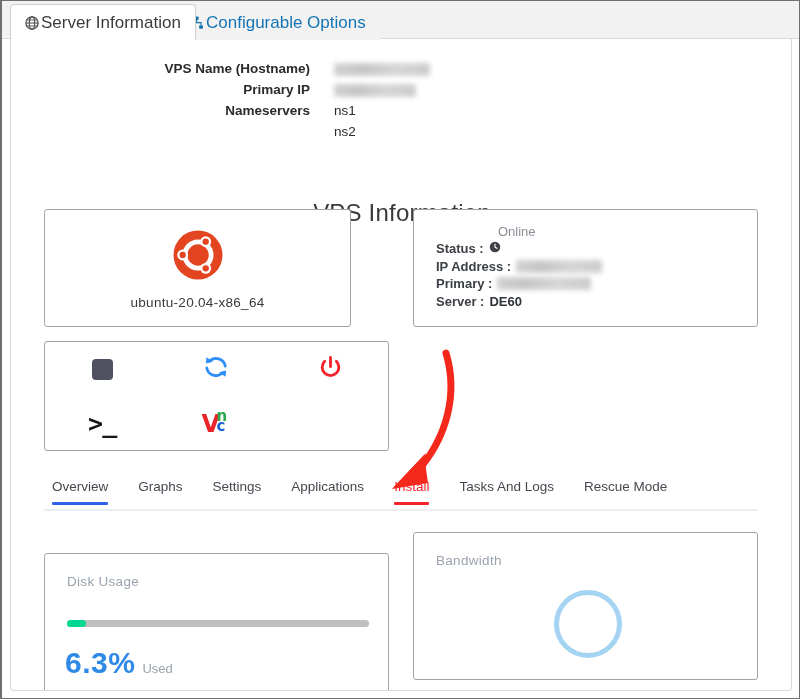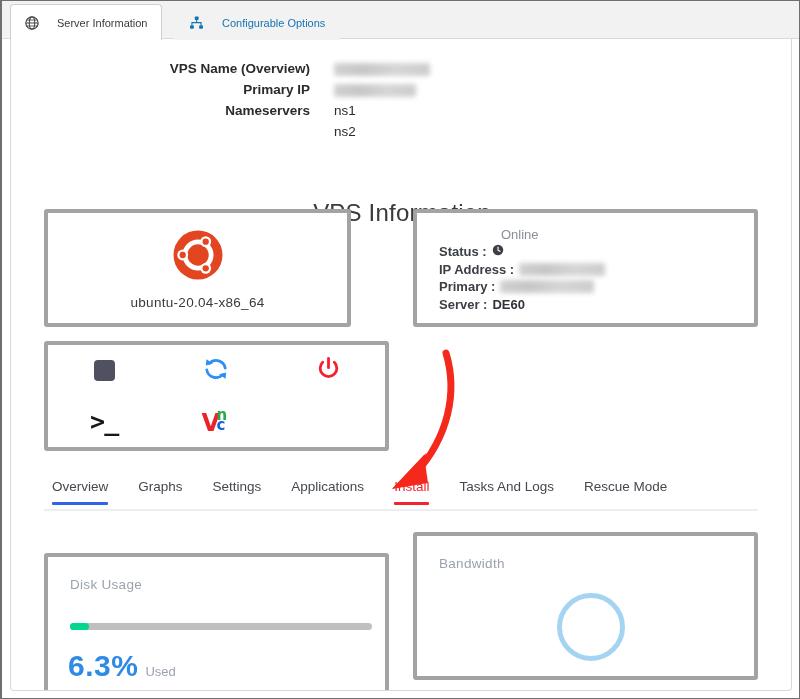--- a/index.html
+++ b/index.html
@@ -30,23 +30,23 @@
     height: 38px;
     background: #f2f2f2;
     border-bottom: 1px solid #d9d9d9;
   }
   .tab {
     position: absolute;
     top: 3px;
     height: 36px;
     display: flex;
     align-items: center;
-    gap: 18px;
+    gap: 2px;
     padding: 0 14px;
-    font-size: 11px;
+    font-size: 17px;
     border: 1px solid #d9d9d9;
     border-bottom: none;
     border-radius: 4px 4px 0 0;
     background: #ececec;
     color: #555;
     cursor: pointer;
     white-space: nowrap;
   }
   .tab.active {
     left: 8px;
@@ -115,21 +115,21 @@
     text-align: center;
     font-size: 24px;
     color: #3a3a3a;
     letter-spacing: .2px;
   }
 
   
   .card {
     position: absolute;
     background: #ffffff;
-    border: 4px solid #a3a3a3;
+    border: 1px solid #a3a3a3;
     border-radius: 3px;
   }
   .card-os     { left: 33px;  top: 170px; width: 307px; height: 118px; }
   .card-status { left: 402px; top: 170px; width: 345px; height: 118px; }
   .card-acts   { left: 33px;  top: 302px; width: 345px; height: 110px; }
   .card-disk   { left: 33px;  top: 514px; width: 345px; height: 186px; }
   .card-bw     { left: 402px; top: 493px; width: 345px; height: 148px; }
 
   
   .os-inner {
@@ -309,21 +309,21 @@
       </span>
       <span>Configurable Options</span>
     </div>
   </div>
 
   <div class="panel">
 
     <div class="summary">
 
       <div class="srow">
-        <div class="slabel">VPS Name (Overview)</div>
+        <div class="slabel">VPS Name (Hostname)</div>
         <div class="sval">
           <span class="redacted r-name"></span>
         </div>
       </div>
 
       <div class="srow">
         <div class="slabel">Primary IP</div>
         <div class="sval">
           <span class="redacted r-ip"></span>
         </div>

